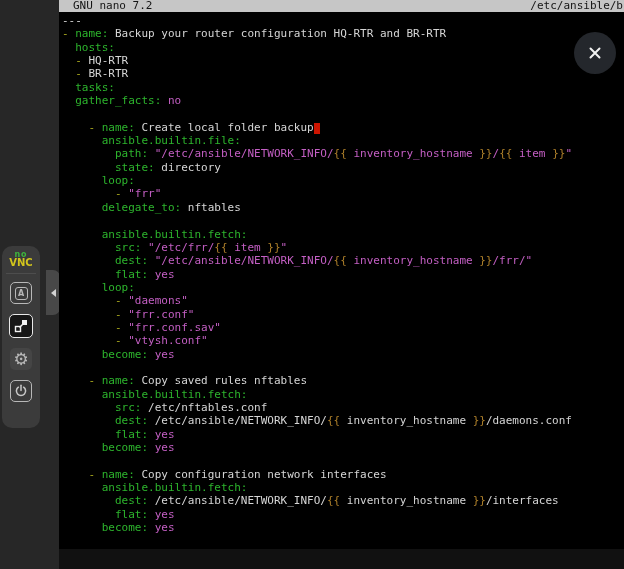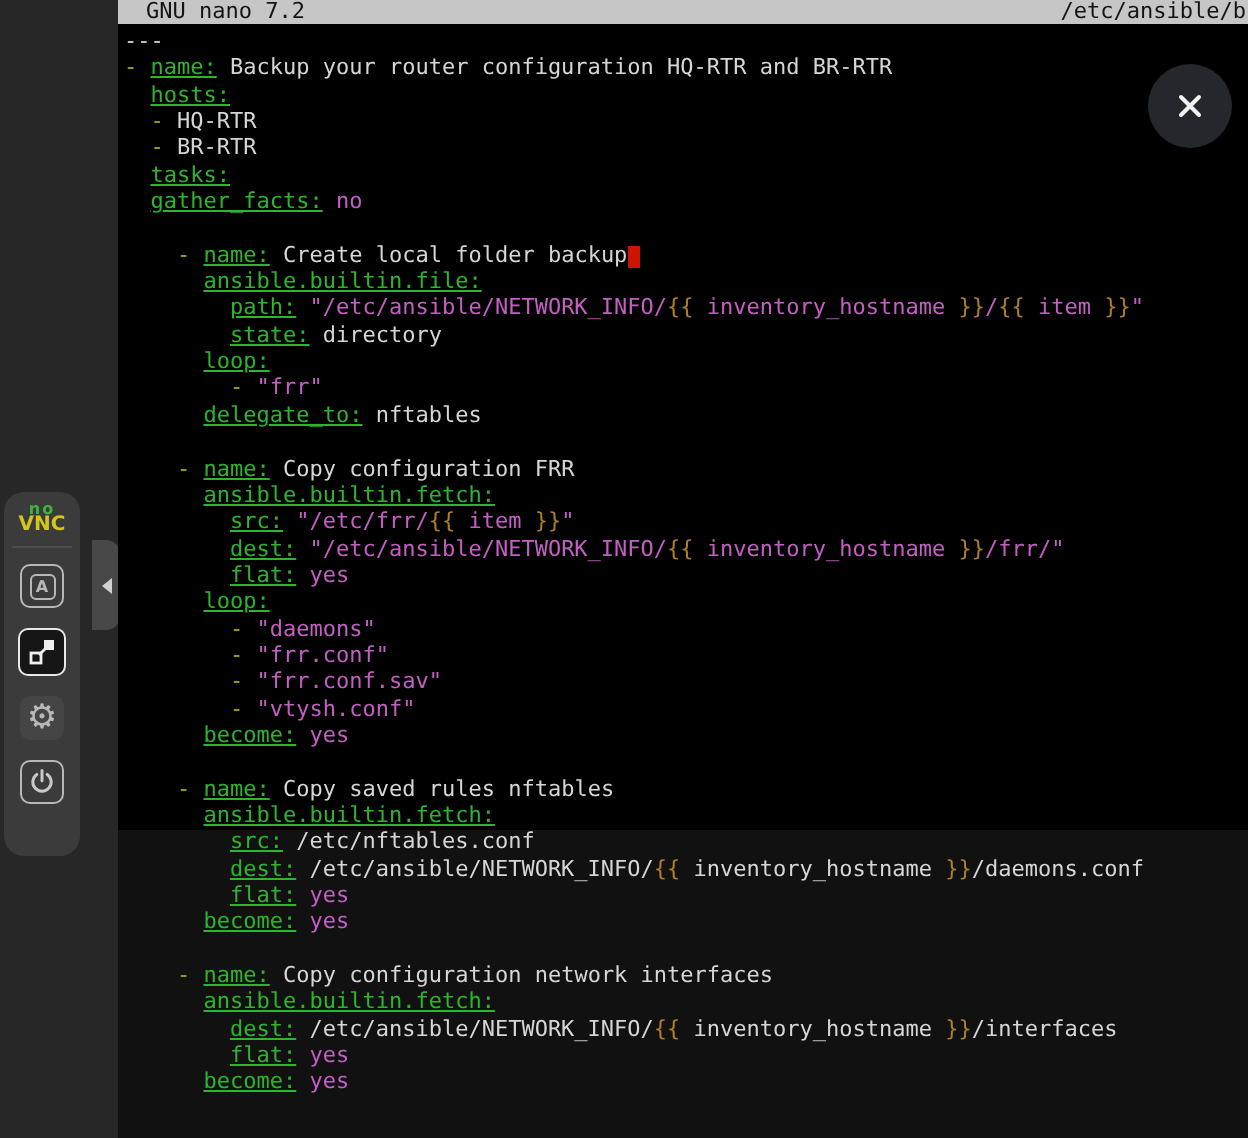--- a/index.html
+++ b/index.html
@@ -27,29 +27,29 @@
         font-size:8px;font-weight:bold;color:var(--icon);font-family:"DejaVu Sans",sans-serif;}
   .gear-glyph{font-size:17px;color:var(--icon);font-family:"DejaVu Sans",sans-serif;line-height:1;}
 
   
   .handle{position:absolute;left:46px;top:270px;width:14px;height:45px;background:var(--handle-bg);
           border-radius:0 7px 7px 0;cursor:pointer;display:flex;align-items:center;justify-content:center;}
   .handle .tri{width:0;height:0;border-top:4px solid transparent;border-bottom:4px solid transparent;
                border-right:5px solid #d2d2d2;}
 
   
-  .terminal{position:absolute;left:59px;top:0;width:565px;height:415px;background:var(--terminal-bg);}
+  .terminal{position:absolute;left:59px;top:0;width:565px;height:549px;background:var(--terminal-bg);}
   .titlebar{position:relative;height:12px;background:var(--titlebar-bg);color:var(--titlebar-text);
             font-size:11px;line-height:12px;overflow:hidden;}
   .titlebar .app{position:absolute;left:14px;top:0;white-space:pre;}
   .titlebar .path{position:absolute;right:1px;top:0;white-space:pre;}
   .code{padding:2px 0 0 3px;font-size:11px;line-height:13.35px;}
   .line{white-space:pre;height:13.35px;}
   .seg-w{color:var(--text);}
-  .seg-k{color:var(--key);text-decoration:underline;}
+  .seg-k{color:var(--key);}
   .seg-s{color:var(--string);}
   .seg-y{color:var(--dash);}
   .seg-j{color:var(--jinja);}
   .cursor{display:inline-block;width:6.6px;height:11px;background:var(--cursor);
           vertical-align:text-bottom;}
 
   
   .close-btn{position:absolute;left:574px;top:32px;width:42px;height:42px;border-radius:50%;
              background:var(--close-bg);border:none;display:flex;align-items:center;justify-content:center;
              cursor:pointer;}
@@ -113,21 +113,20 @@
       <div class="line"><span class="seg-w">  </span><span class="seg-k">gather_facts:</span><span class="seg-w"> </span><span class="seg-s">no</span></div>
       <div class="line"> </div>
       <div class="line"><span class="seg-w">    </span><span class="seg-y">- </span><span class="seg-k">name:</span><span class="seg-w"> Create local folder backup</span><span class="cursor"></span></div>
       <div class="line"><span class="seg-w">      </span><span class="seg-k">ansible.builtin.file:</span></div>
       <div class="line"><span class="seg-w">        </span><span class="seg-k">path:</span><span class="seg-w"> </span><span class="seg-s">"/etc/ansible/NETWORK_INFO/</span><span class="seg-j">{{</span><span class="seg-s"> inventory_hostname </span><span class="seg-j">}}</span><span class="seg-s">/</span><span class="seg-j">{{</span><span class="seg-s"> item </span><span class="seg-j">}}</span><span class="seg-s">"</span></div>
       <div class="line"><span class="seg-w">        </span><span class="seg-k">state:</span><span class="seg-w"> directory</span></div>
       <div class="line"><span class="seg-w">      </span><span class="seg-k">loop:</span></div>
       <div class="line"><span class="seg-w">        </span><span class="seg-y">- </span><span class="seg-s">"frr"</span></div>
       <div class="line"><span class="seg-w">      </span><span class="seg-k">delegate_to:</span><span class="seg-w"> nftables</span></div>
       <div class="line"> </div>
-      <div class="line"><span class="seg-w">    </span><span class="seg-y">- </span><span class="seg-k">name:</span><span class="seg-w"> Copy configuration FRR</span></div>
       <div class="line"><span class="seg-w">      </span><span class="seg-k">ansible.builtin.fetch:</span></div>
       <div class="line"><span class="seg-w">        </span><span class="seg-k">src:</span><span class="seg-w"> </span><span class="seg-s">"/etc/frr/</span><span class="seg-j">{{</span><span class="seg-s"> item </span><span class="seg-j">}}</span><span class="seg-s">"</span></div>
       <div class="line"><span class="seg-w">        </span><span class="seg-k">dest:</span><span class="seg-w"> </span><span class="seg-s">"/etc/ansible/NETWORK_INFO/</span><span class="seg-j">{{</span><span class="seg-s"> inventory_hostname </span><span class="seg-j">}}</span><span class="seg-s">/frr/"</span></div>
       <div class="line"><span class="seg-w">        </span><span class="seg-k">flat:</span><span class="seg-w"> </span><span class="seg-s">yes</span></div>
       <div class="line"><span class="seg-w">      </span><span class="seg-k">loop:</span></div>
       <div class="line"><span class="seg-w">        </span><span class="seg-y">- </span><span class="seg-s">"daemons"</span></div>
       <div class="line"><span class="seg-w">        </span><span class="seg-y">- </span><span class="seg-s">"frr.conf"</span></div>
       <div class="line"><span class="seg-w">        </span><span class="seg-y">- </span><span class="seg-s">"frr.conf.sav"</span></div>
       <div class="line"><span class="seg-w">        </span><span class="seg-y">- </span><span class="seg-s">"vtysh.conf"</span></div>
       <div class="line"><span class="seg-w">      </span><span class="seg-k">become:</span><span class="seg-w"> </span><span class="seg-s">yes</span></div>

